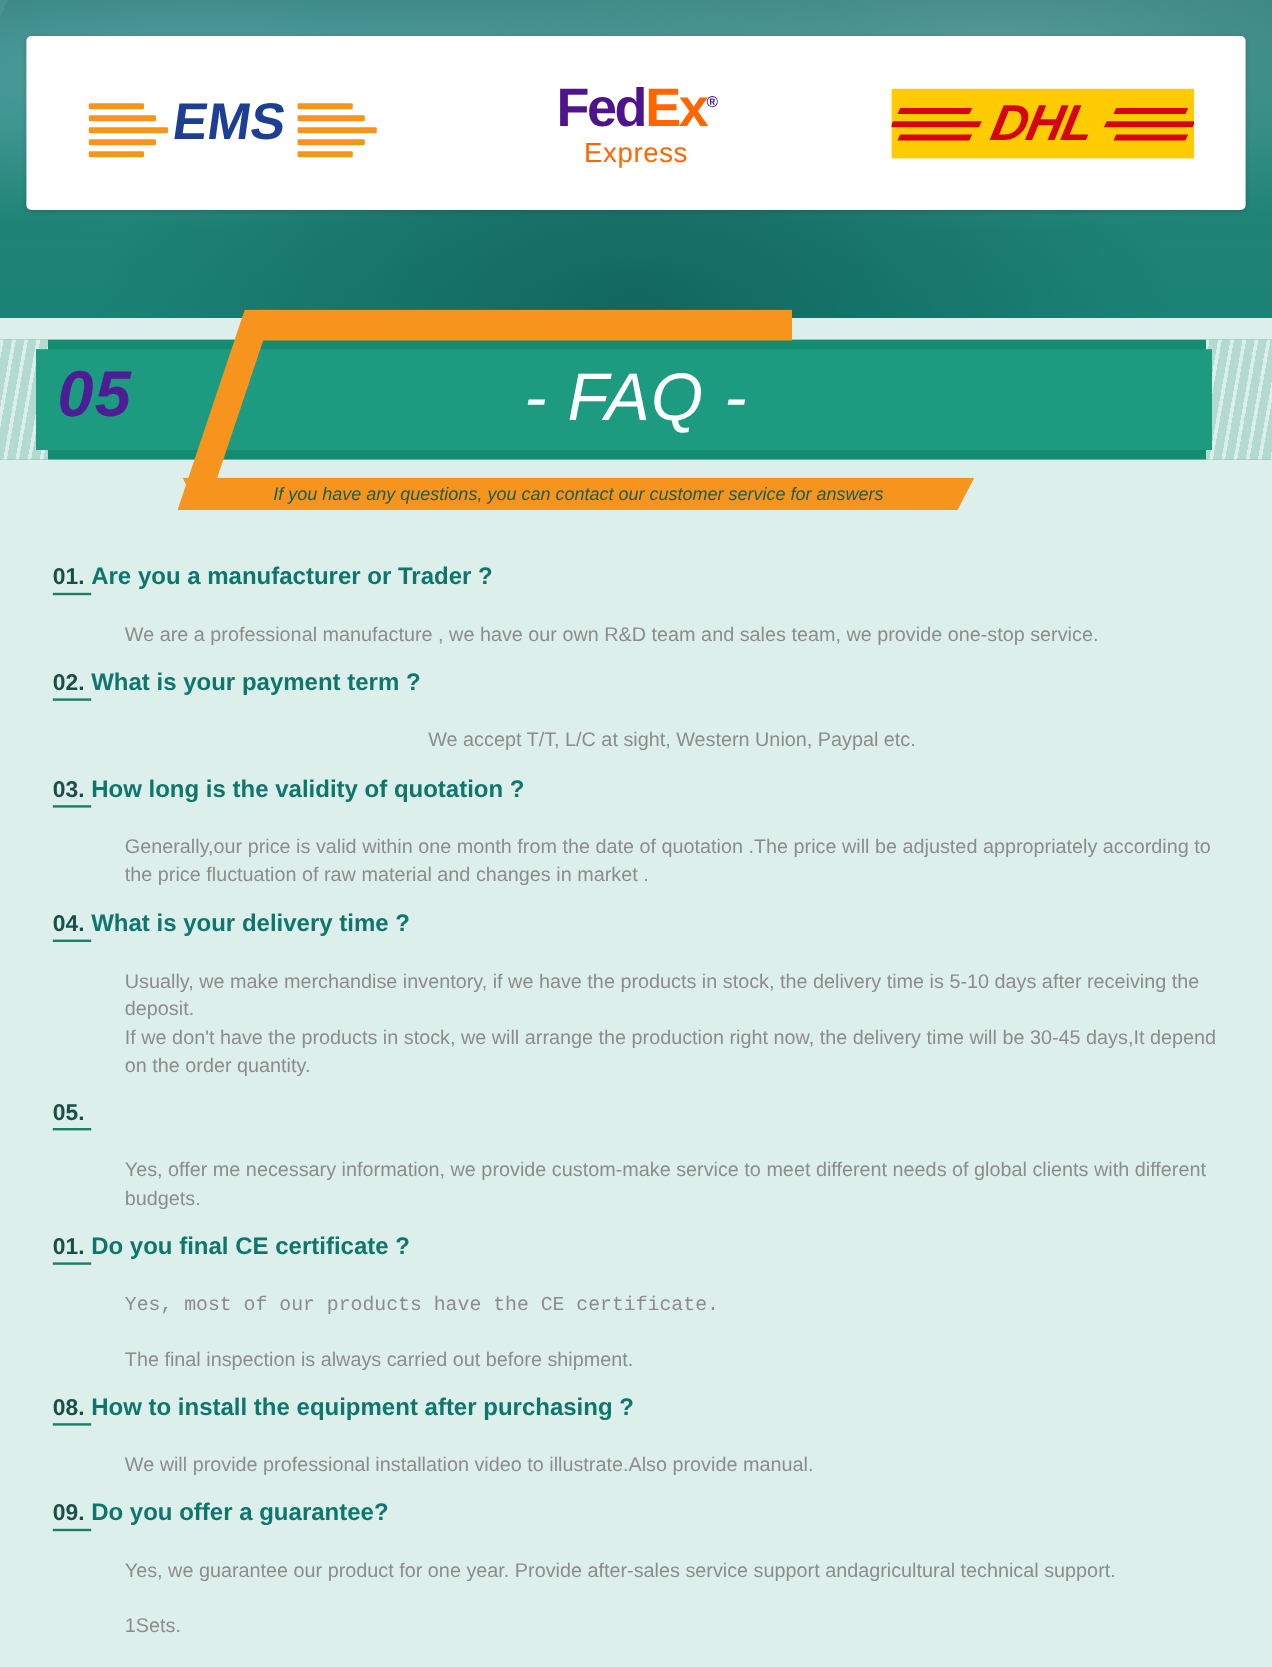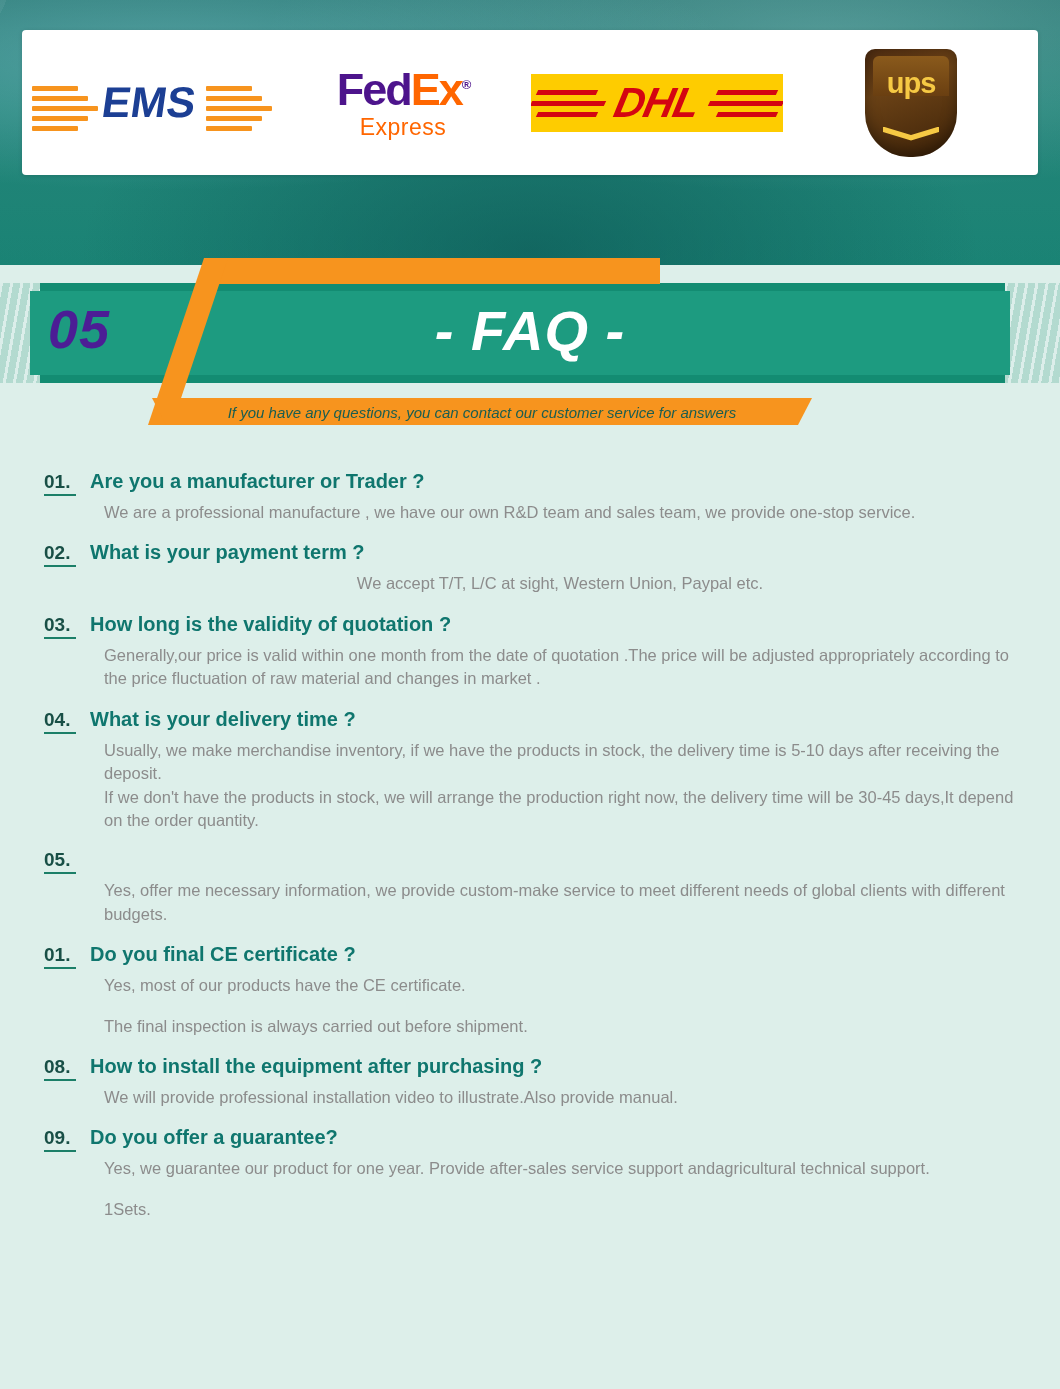--- a/index.html
+++ b/index.html
@@ -187,52 +187,52 @@
     clip-path: polygon(0 0, 100% 0, calc(100% - 14px) 100%, 14px 100%);
   }
   .faq-number {
     position: absolute; left: 48px; top: 298px;
     font-size: 54px; font-weight: bold; font-style: italic;
     color: #4c1d95; letter-spacing: 1px;
   }
   .faq-title {
     position: absolute; left: 0; top: 298px; width: 1060px;
     text-align: center;
-    font-size: 56px; font-weight: bold; font-style: italic;
+    font-size: 56px; font-weight: normal; font-style: italic;
     color: #ffffff; letter-spacing: 1px;
   }
   .faq-subtitle {
     position: absolute; left: 152px; top: 400px;
     width: 660px; height: 24px;
     display: flex; align-items: center; justify-content: center;
     font-size: 15px; font-style: italic; color: #1b5e50;
     z-index: 3;
   }
 
   
   .faq-list {
     position: absolute;
     left: 0; top: 470px;
     width: 1060px;
   }
   .faq-item { padding: 0 44px 0 44px; margin-bottom: 17px; }
   .faq-q {
-    display: flex; align-items: baseline; gap: 14px;
+    display: flex; align-items: baseline; 
   }
   .faq-idx {
     font-size: 19px; font-weight: bold; color: #184f46;
     border-bottom: 2px solid #1b7f68;
     padding-bottom: 1px;
     min-width: 32px;
   }
   .faq-qt {
     font-size: 20px; font-weight: bold; color: #0f766e;
   }
   .faq-a {
-    margin: 5px 0 0 60px;
+    margin: 22px 0 0 60px;
     font-size: 16.5px; color: #8c8c8c; line-height: 1.42;
     max-width: 930px;
   }
 </style>
 </head>
 <body>
 
 <div id="page">
 
   <div class="hero">
@@ -275,27 +275,20 @@
         <span class="dhl-streak dhl-s1"></span>
         <span class="dhl-streak dhl-s2"></span>
         <span class="dhl-streak dhl-s3"></span>
         <span class="dhl-streak dhl-s4"></span>
         <span class="dhl-streak dhl-s5"></span>
         <span class="dhl-streak dhl-s6"></span>
         <div class="dhl-text">DHL</div>
       </div>
     </div>
 
-    <div class="logo-cell">
-      <div class="ups-wrap">
-        <div class="ups-shield-top"></div>
-        <div class="ups-text">ups</div>
-        <div class="ups-bow"></div>
-      </div>
-    </div>
 
   </div>
 
   <div class="band"></div>
   <div class="band-stripes-left"></div>
   <div class="band-stripes-right"></div>
   <div class="band-inner"></div>
 
   <div class="orange-top"></div>
   <div class="orange-diag"></div>
@@ -339,21 +332,21 @@
         <div class="faq-q">
           <span class="faq-idx">05.</span>
         </div>
         <div class="faq-a" style="white-space: pre-line;">Yes, offer me necessary information, we provide custom-make service to meet different needs of global clients with different budgets.</div>
       </div>
       <div class="faq-item">
         <div class="faq-q">
           <span class="faq-idx">01.</span>
           <span class="faq-qt">Do you final CE certificate ?</span>
         </div>
-        <div class="faq-a" style="white-space: pre-line;">Yes, most of our products have the CE certificate.</div>
+        <div class="faq-a" style="white-space: pre-line; font-family: Liberation Mono, monospace;">Yes, most of our products have the CE certificate.</div>
       </div>
       <div class="faq-item">
         <div class="faq-a" style="white-space: pre-line;">The final inspection is always carried out before shipment.</div>
       </div>
       <div class="faq-item">
         <div class="faq-q">
           <span class="faq-idx">08.</span>
           <span class="faq-qt">How to install the equipment after purchasing ?</span>
         </div>
         <div class="faq-a" style="white-space: pre-line;">We will provide professional installation video to illustrate.Also provide manual.</div>

